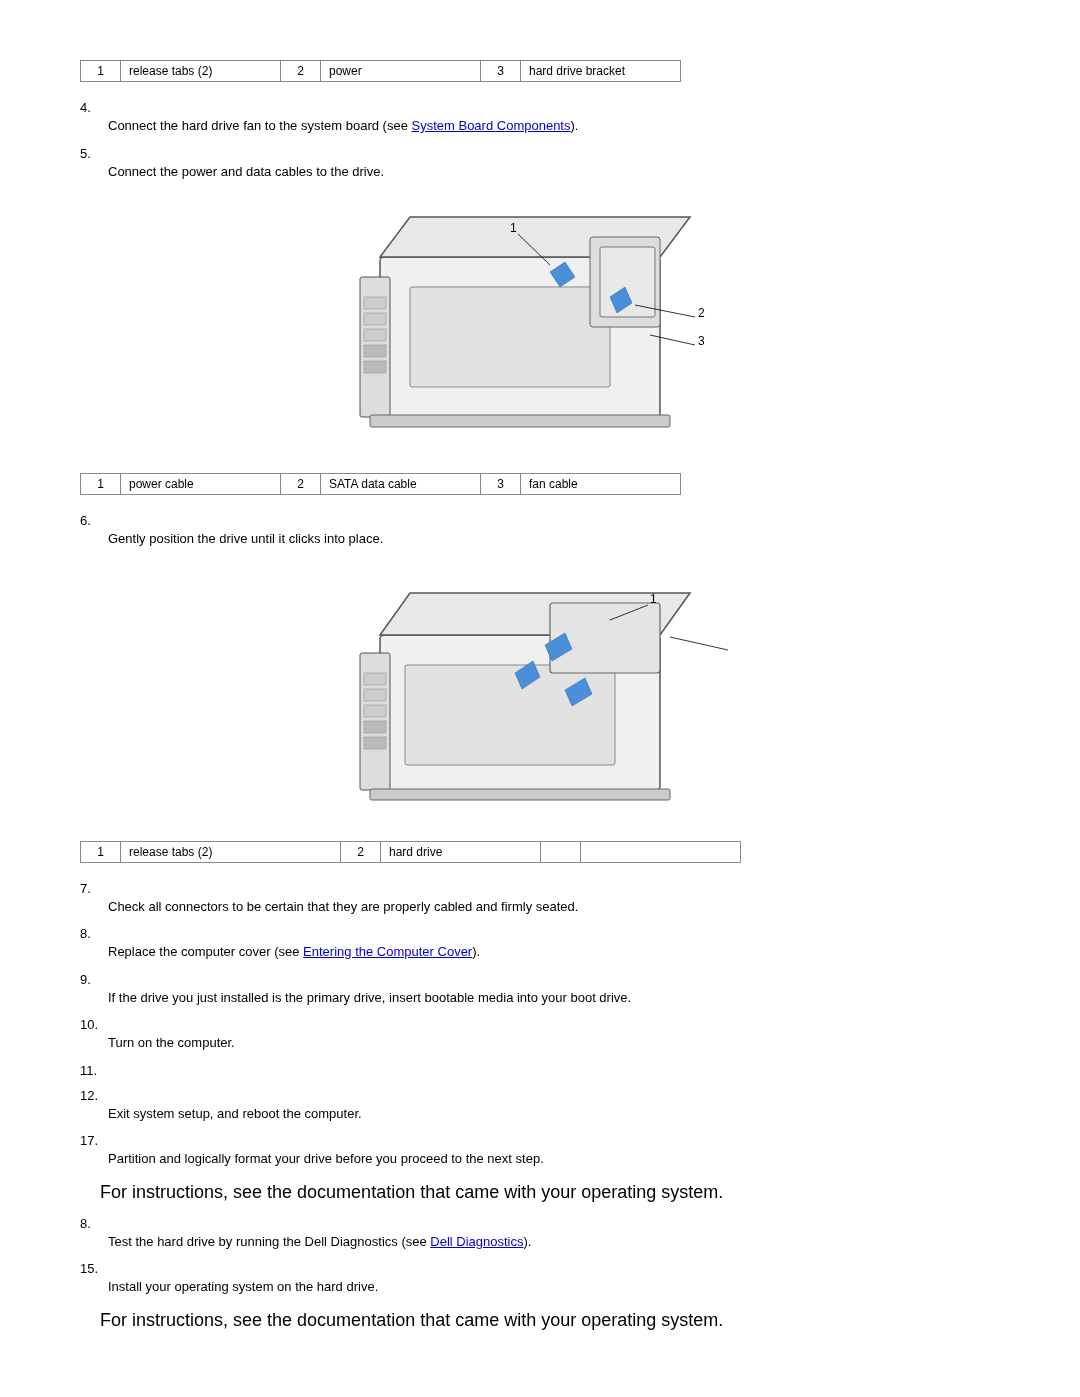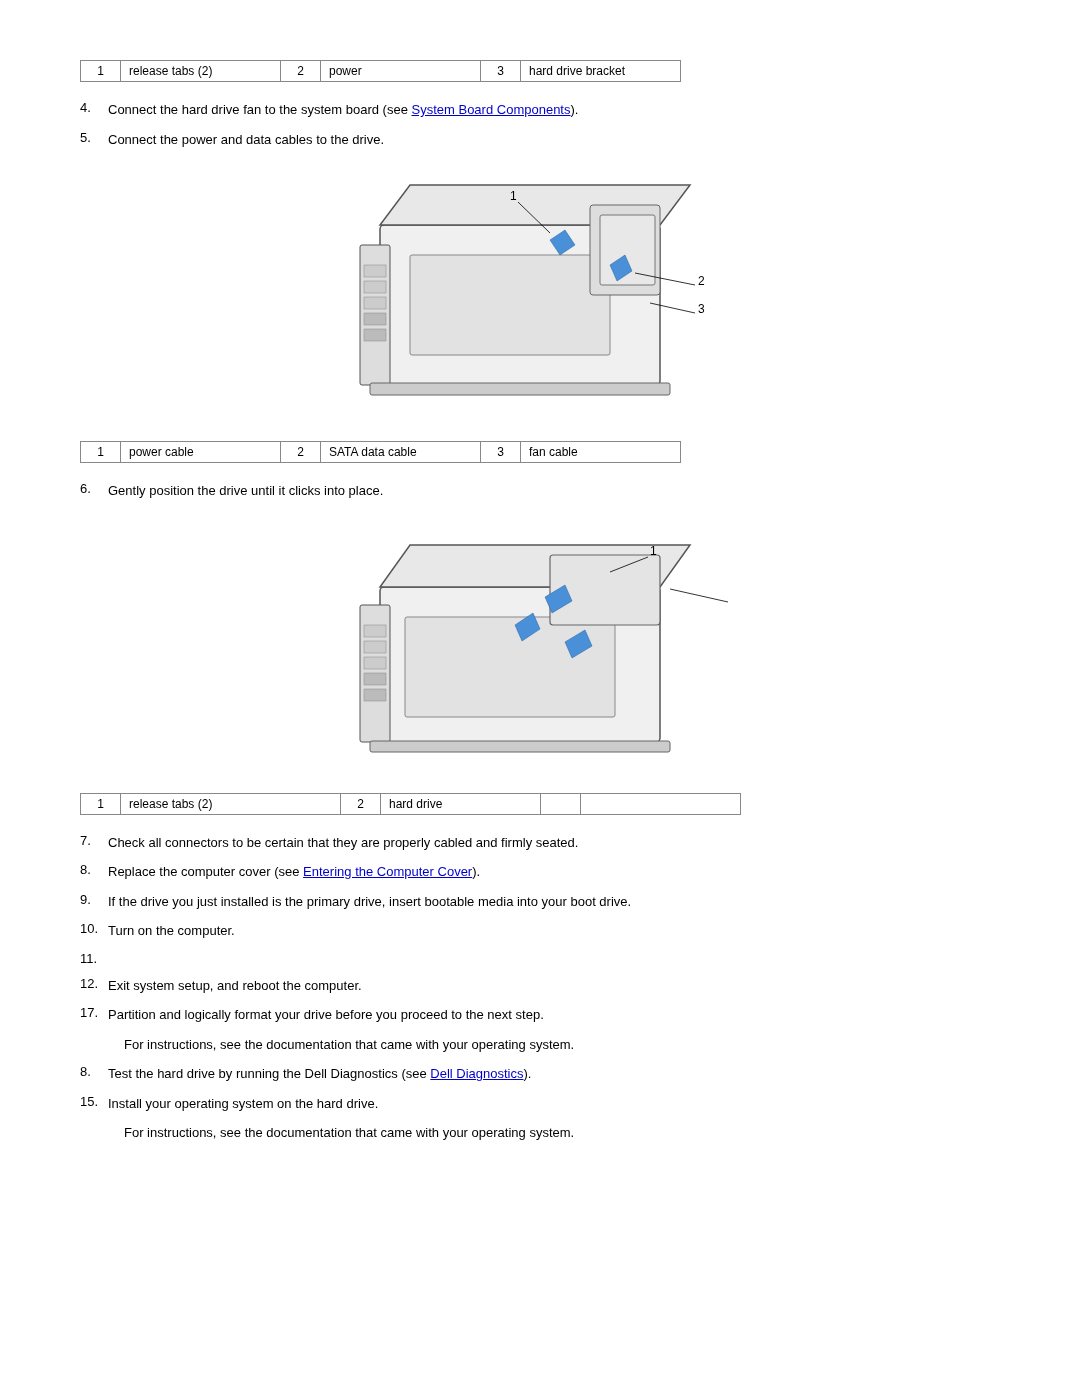--- a/index.html
+++ b/index.html
@@ -35,35 +35,36 @@
       display: flex;
       align-items: flex-start;
     }
     .instruction-num {
       min-width: 28px;
       font-size: 13px;
     }
     .instruction-text {
       font-size: 13px;
       line-height: 1.5;
+      margin-top: 16px;
     }
     .instruction-text a, .link {
       color: #0000cc;
       text-decoration: underline;
       cursor: pointer;
     }
     .diagram-container {
       display: flex;
       justify-content: center;
       margin: 16px 0 16px 0;
     }
     .sub-note {
-      margin-left: 44px;
+      margin-left: 20px;
       margin-bottom: 10px;
-      font-size: 13px;
+      font-size: 18px;
       line-height: 1.5;
     }
     svg text {
       font-family: Arial, sans-serif;
     }
   </style>
 </head>
 <body>
 
 <table class="parts-table">

